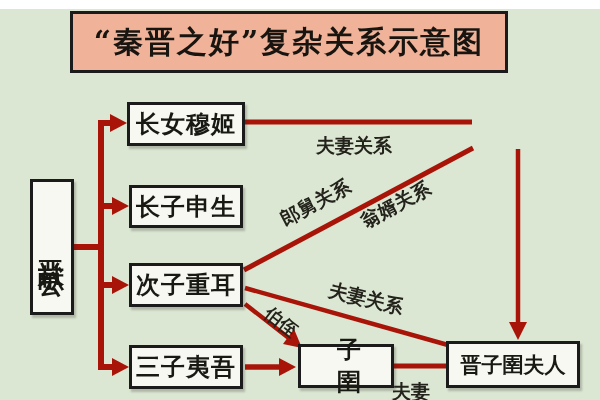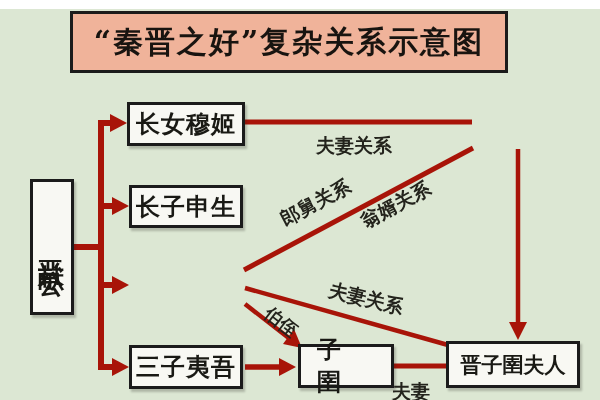--- a/index.html
+++ b/index.html
@@ -62,25 +62,26 @@
   </svg>
 
   <div class="box title-box" style="left:70px;top:2px;width:438px;height:62px;">“秦晋之好”复杂关系示意图</div>
 
   <div class="box node vert" style="left:30px;top:170px;width:44px;height:136px;">晋献公</div>
 
   <div class="box node" style="left:127px;top:93px;width:118px;height:44px;">长女穆姬</div>
 
   <div class="box node" style="left:129px;top:176px;width:114px;height:43px;">长子申生</div>
 
+  <div class="box node" style="left:129px;top:254px;width:114px;height:44px;">次子重耳</div>
 
   <div class="box node" style="left:129px;top:336px;width:114px;height:44px;">三子夷吾</div>
 
 
-  <div class="box node" style="left:298px;top:335px;width:96px;height:44px;letter-spacing:22px;padding-left:16px;">子圉</div>
+  <div class="box node" style="left:298px;top:335px;width:96px;height:44px;letter-spacing:22px;padding-left:36px;">子圉</div>
 
   <div class="box node" style="left:446px;top:332px;width:134px;height:47px;font-size:21px;letter-spacing:0;">晋子圉夫人</div>
 
   <div class="elabel" style="left:314px;top:124px;width:80px;">夫妻关系</div>
 
   <div class="elabel" style="left:272px;top:181px;width:88px;transform:rotate(-28deg);">郎舅关系</div>
 
   <div class="elabel" style="left:352px;top:183px;width:88px;transform:rotate(-28deg);">翁婿关系</div>
 
   <div class="elabel" style="left:322px;top:277px;width:88px;transform:rotate(14deg);">夫妻关系</div>

